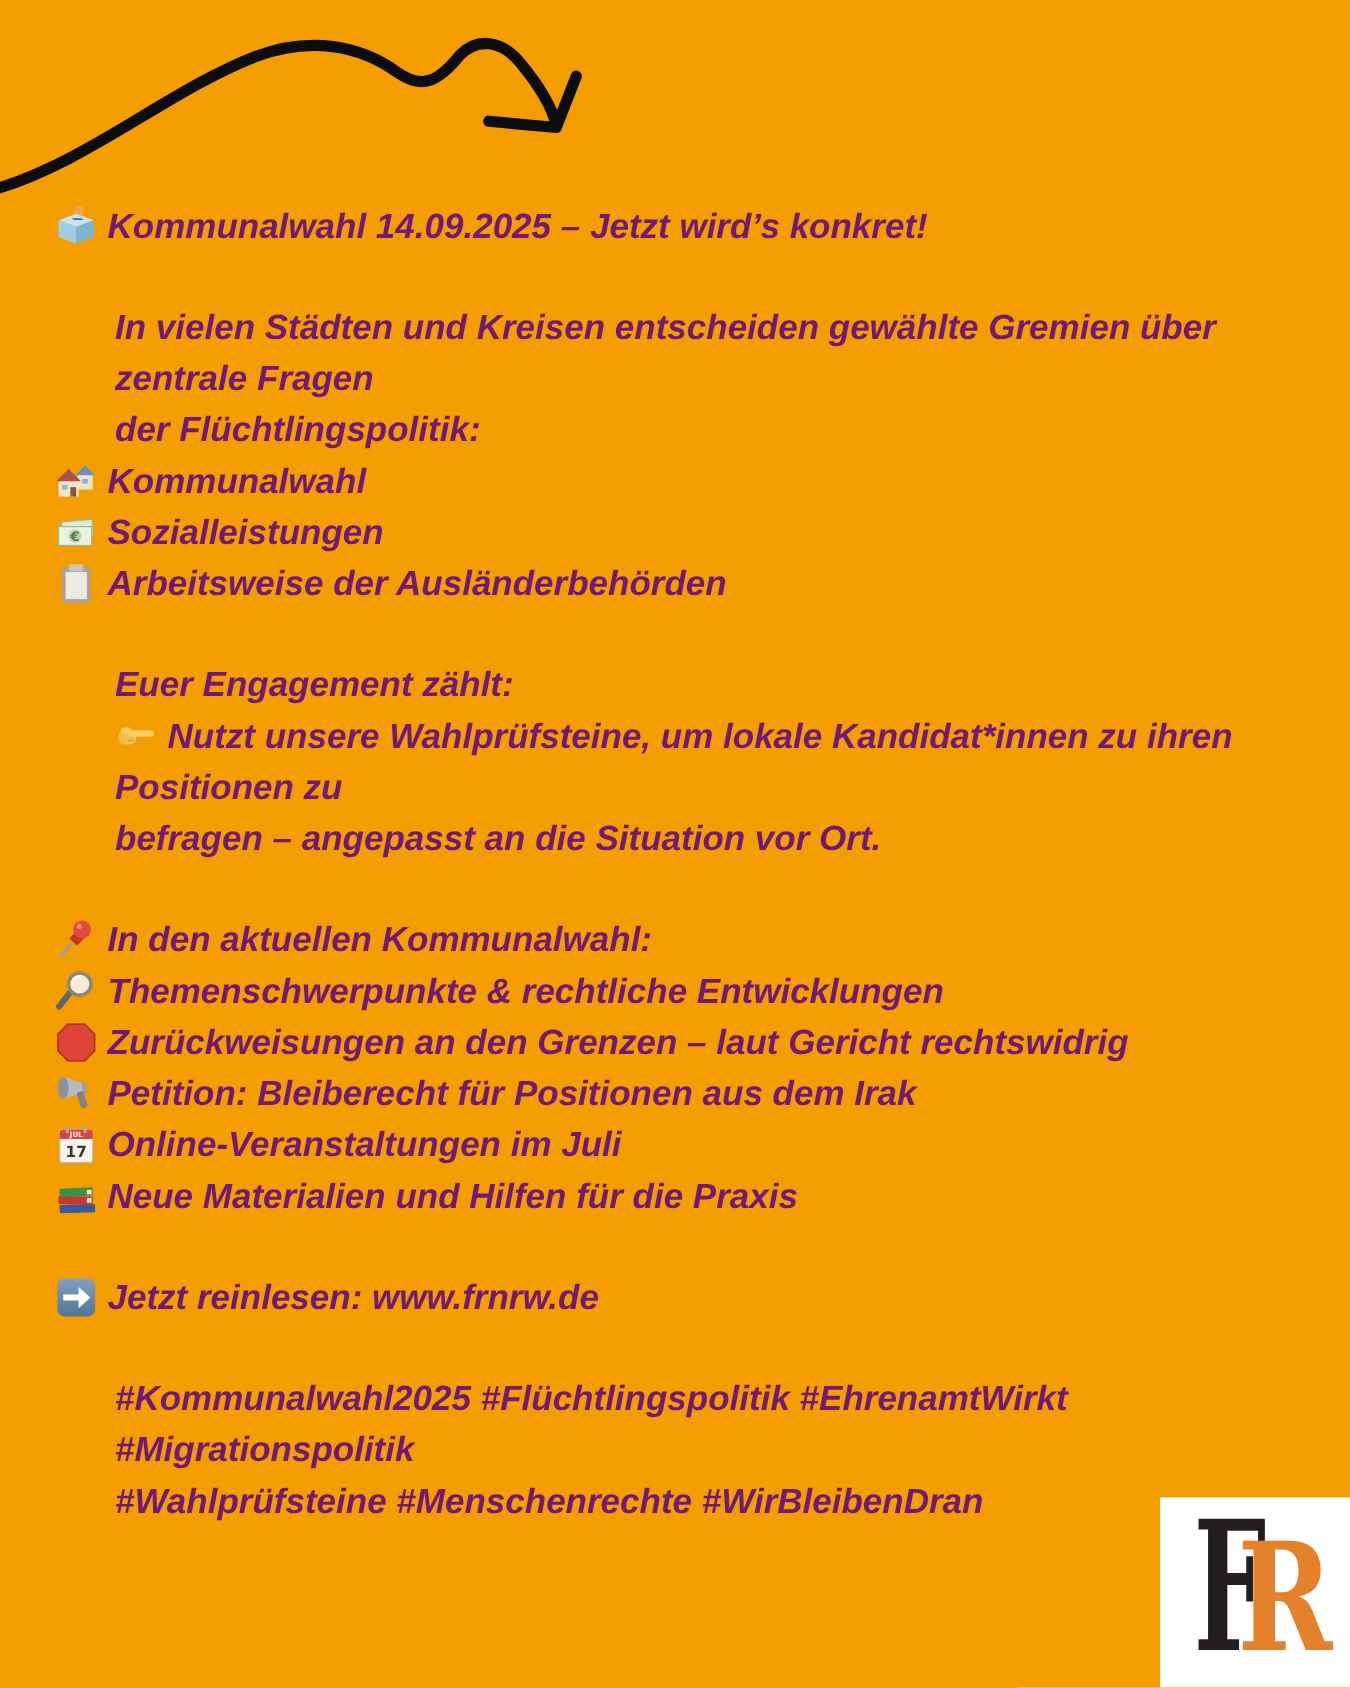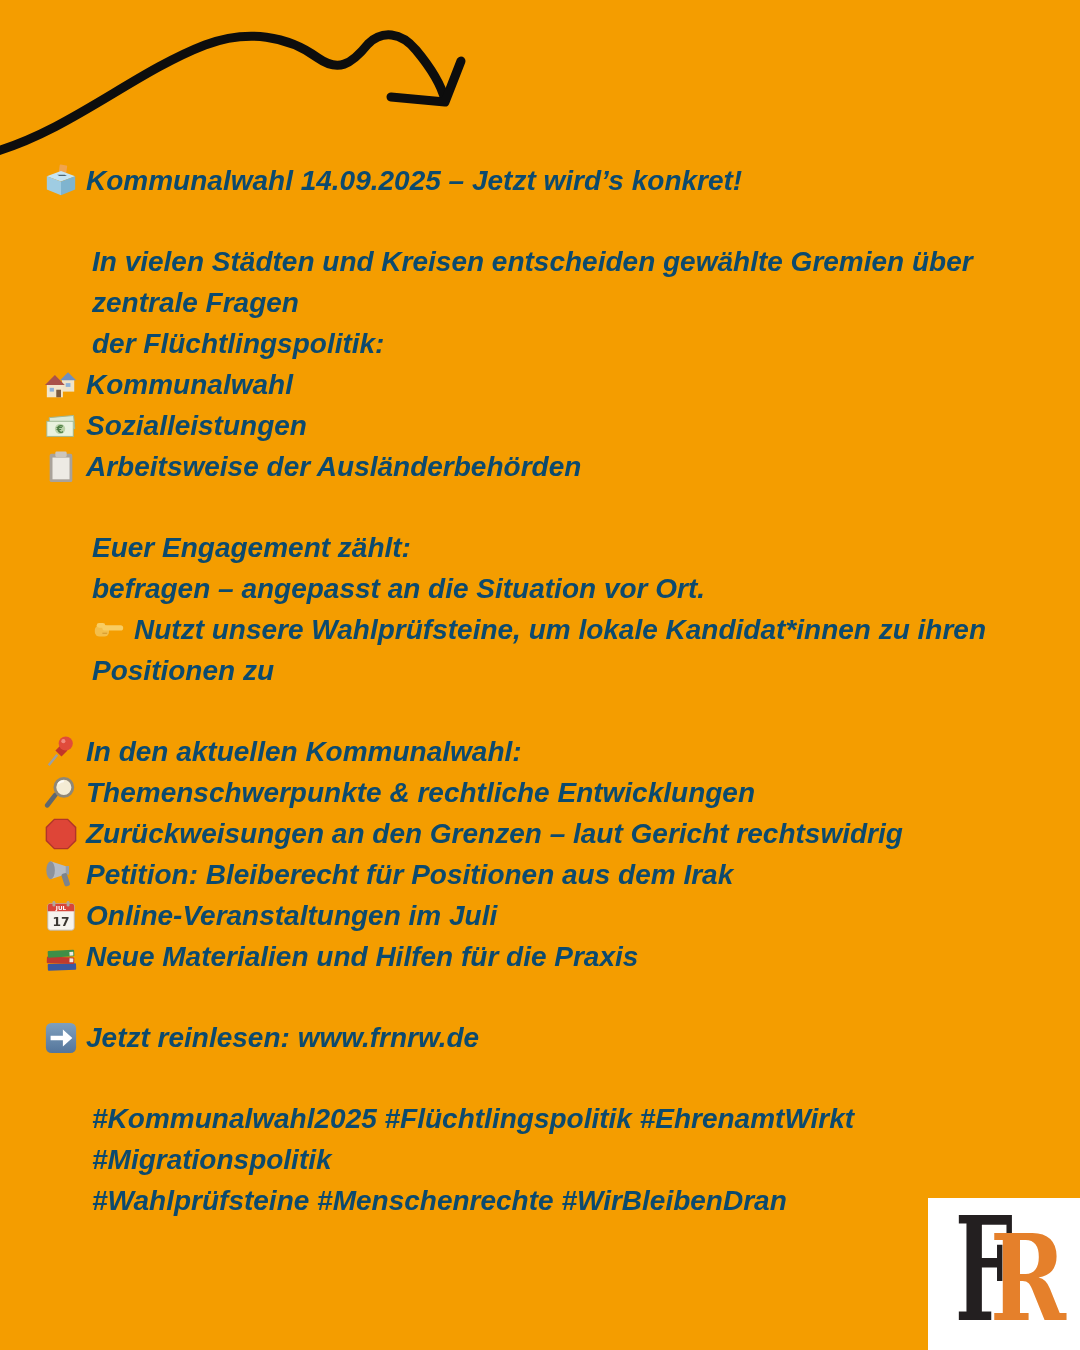--- a/index.html
+++ b/index.html
@@ -4,21 +4,21 @@
 <style>
   html,body{margin:0;padding:0;}
   .canvas{
     position:relative;
     width:1080px;height:1350px;
     background:#F49D00;
     overflow:hidden;
     font-family:"Liberation Sans","DejaVu Sans",sans-serif;
     font-style:italic;
     font-weight:600;
-    color:#0c4a6e;
+    color:#701a75;
   }
   .arrow-svg{position:absolute;left:0;top:0;width:480px;height:170px;}
   .content{
     position:absolute;left:44px;top:160px;width:1002px;
     font-size:28px;line-height:41px;
     letter-spacing:0px;
   }
   .block{margin:0 0 40px 0;}
   .block:last-child{margin-bottom:0;}
   .line{white-space:nowrap;}
@@ -95,31 +95,31 @@
             <rect x="6" y="4" width="24" height="30" rx="2" fill="#A9A29A"></rect>
             <rect x="9" y="8" width="18" height="23" fill="#EDEAE4"></rect>
             <rect x="12" y="1.5" width="12" height="6" rx="1.5" fill="#CCC6BE"></rect>
           </svg>
         </span><span>Arbeitsweise der Ausländerbehörden</span>
       </div>
     </div>
 
     <div class="block">
       <div class="wrapline">Euer Engagement zählt:</div>
-      <div class="wrapline">befragen – angepasst an die Situation vor Ort.</div>
       <div class="wrapline">
         <span class="ico">
           <svg viewBox="0 0 36 36">
             <rect x="3" y="13" width="15" height="12" rx="5" fill="#F3BE4B"></rect>
             <rect x="11" y="13" width="22" height="5.5" rx="2.75" fill="#F8CD63"></rect>
             <rect x="5" y="10.5" width="9" height="5" rx="2.5" fill="#F8CD63"></rect>
             <line x1="11" y1="21.5" x2="16" y2="21.5" stroke="#D89F35" stroke-width="1.4"></line>
           </svg>
         </span><span>Nutzt unsere Wahlprüfsteine, um lokale Kandidat*innen zu ihren Positionen zu</span>
       </div>
+      <div class="wrapline">befragen – angepasst an die Situation vor Ort.</div>
     </div>
 
     <div class="block">
       <div class="line">
         <span class="ico">
           <svg viewBox="0 0 36 36">
             <line x1="14" y1="21" x2="5" y2="32" stroke="#9AA0A8" stroke-width="2.5"></line>
             <rect x="14" y="12" width="9" height="9" fill="#C23529" transform="rotate(45 18.5 16.5)"></rect>
             <circle cx="23" cy="9" r="7.5" fill="#E04B3B"></circle>
             <circle cx="20.5" cy="6.5" r="2.2" fill="#F08A7E"></circle>

